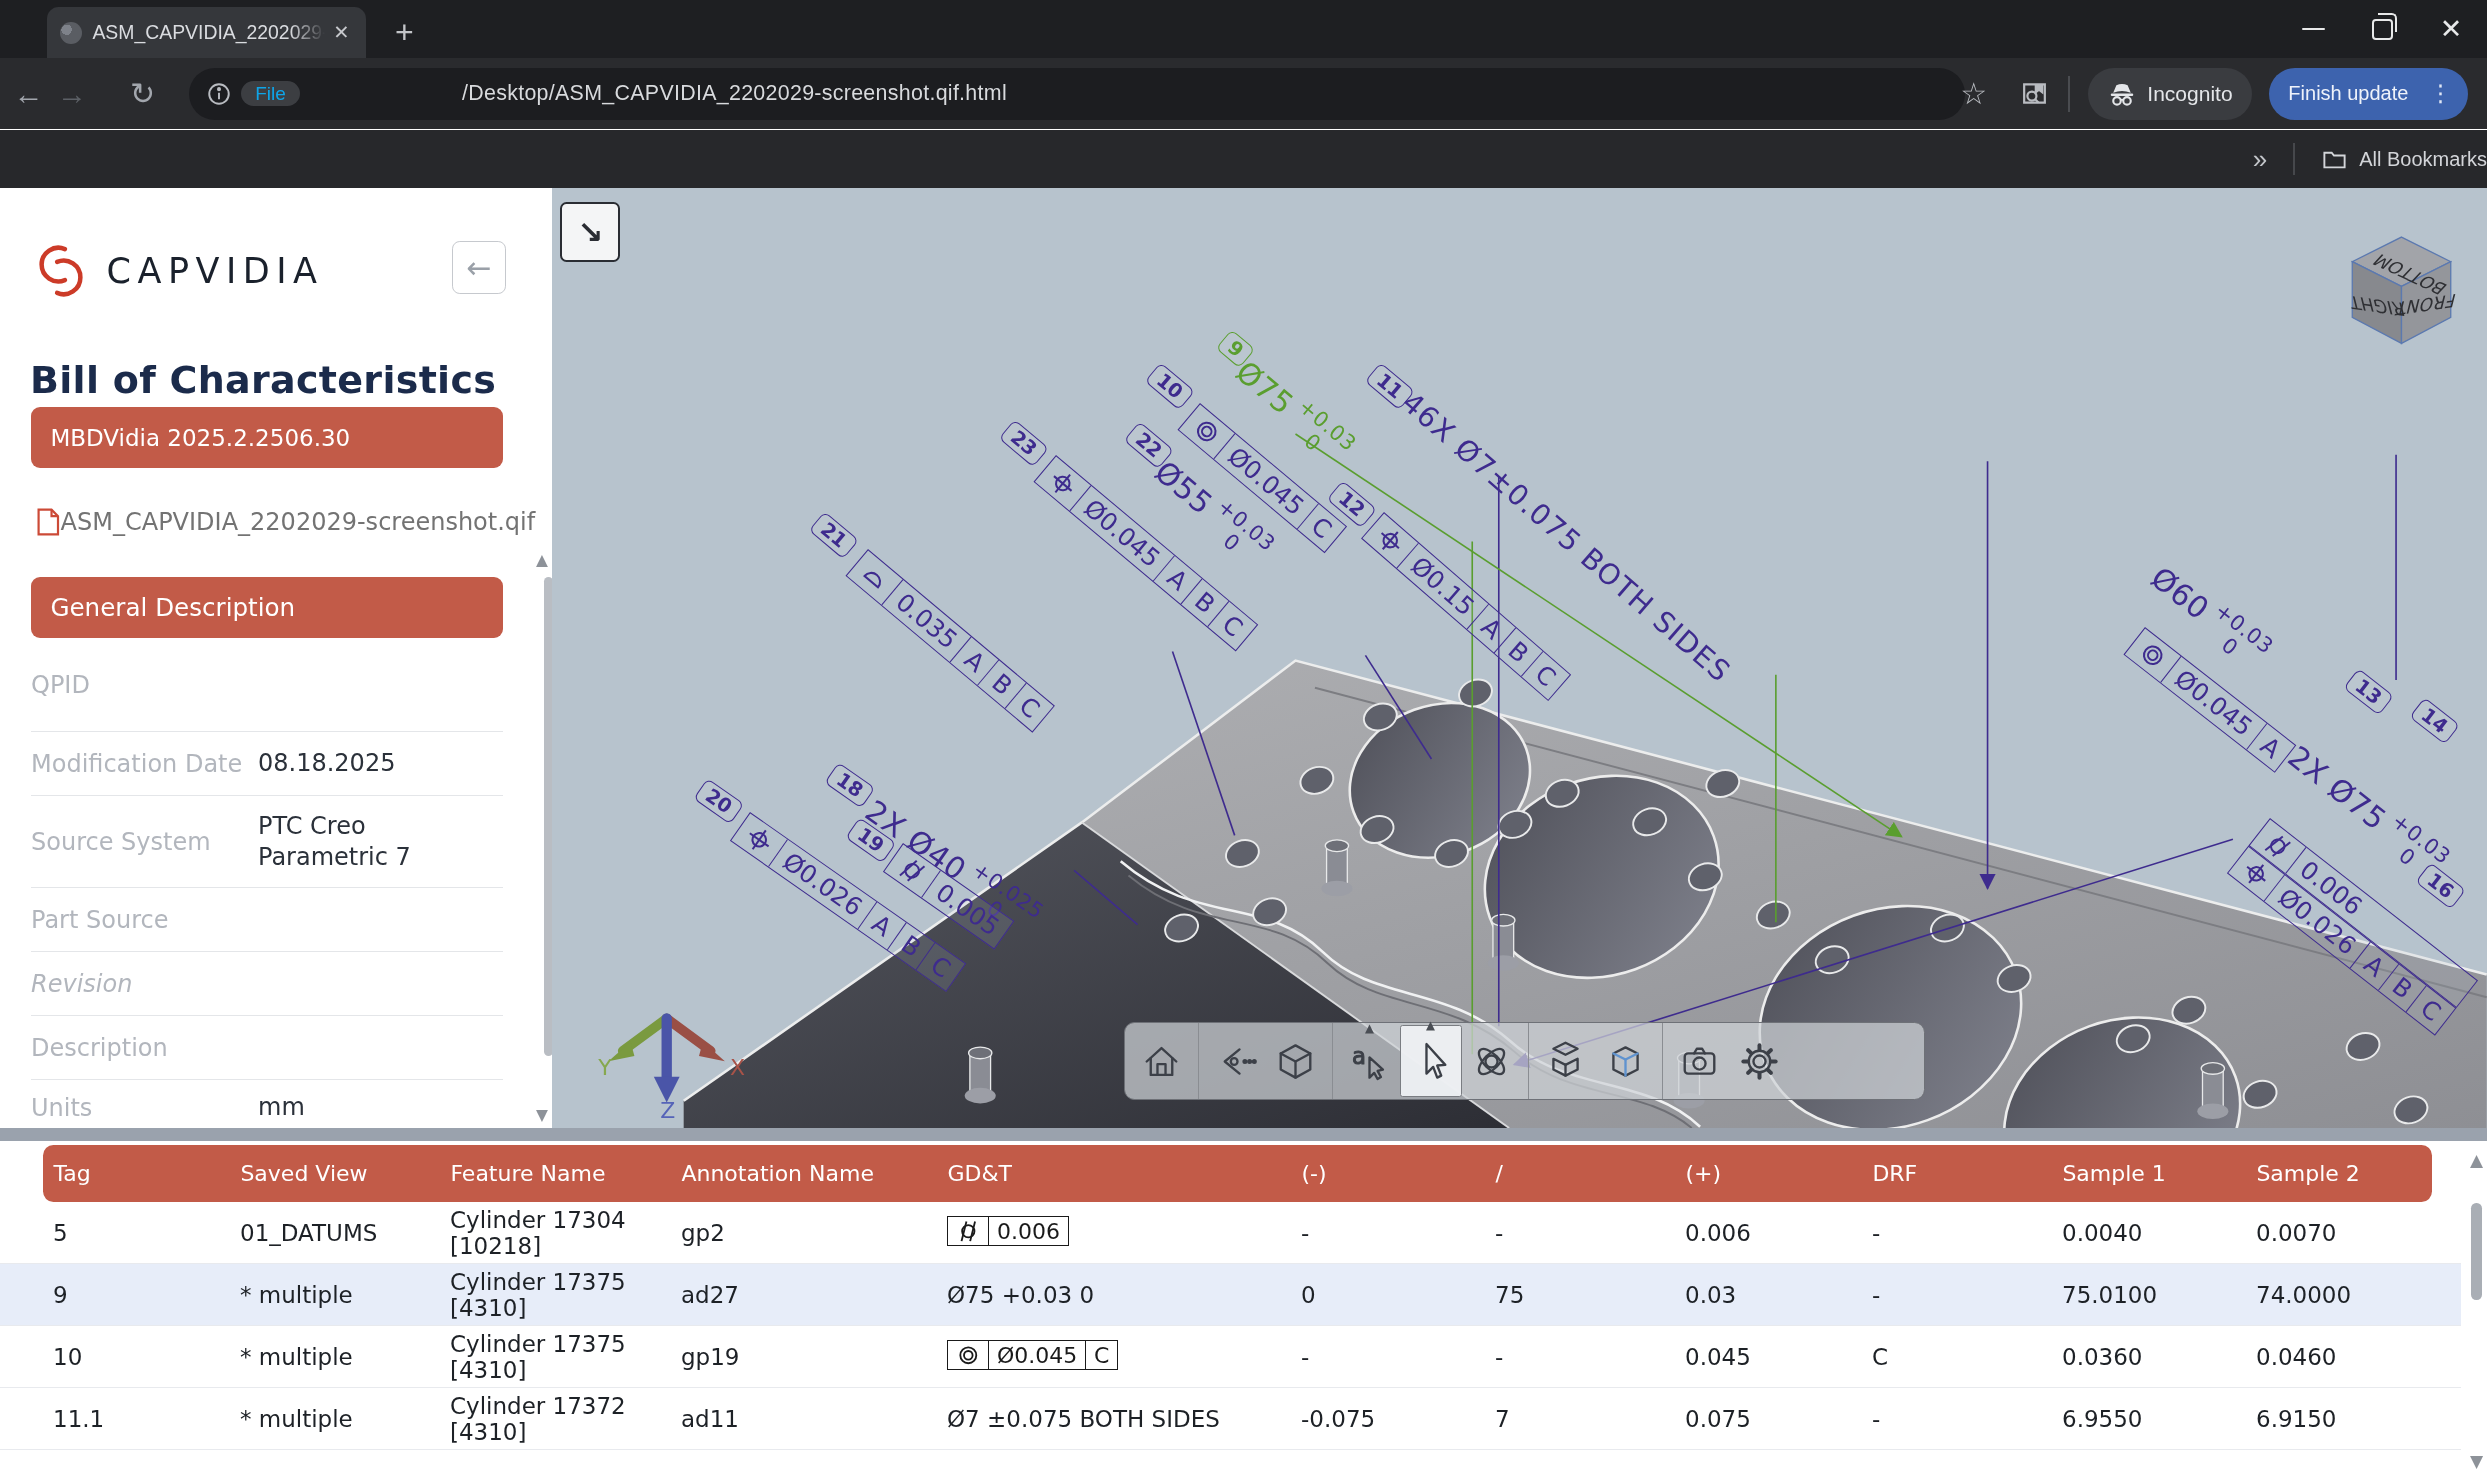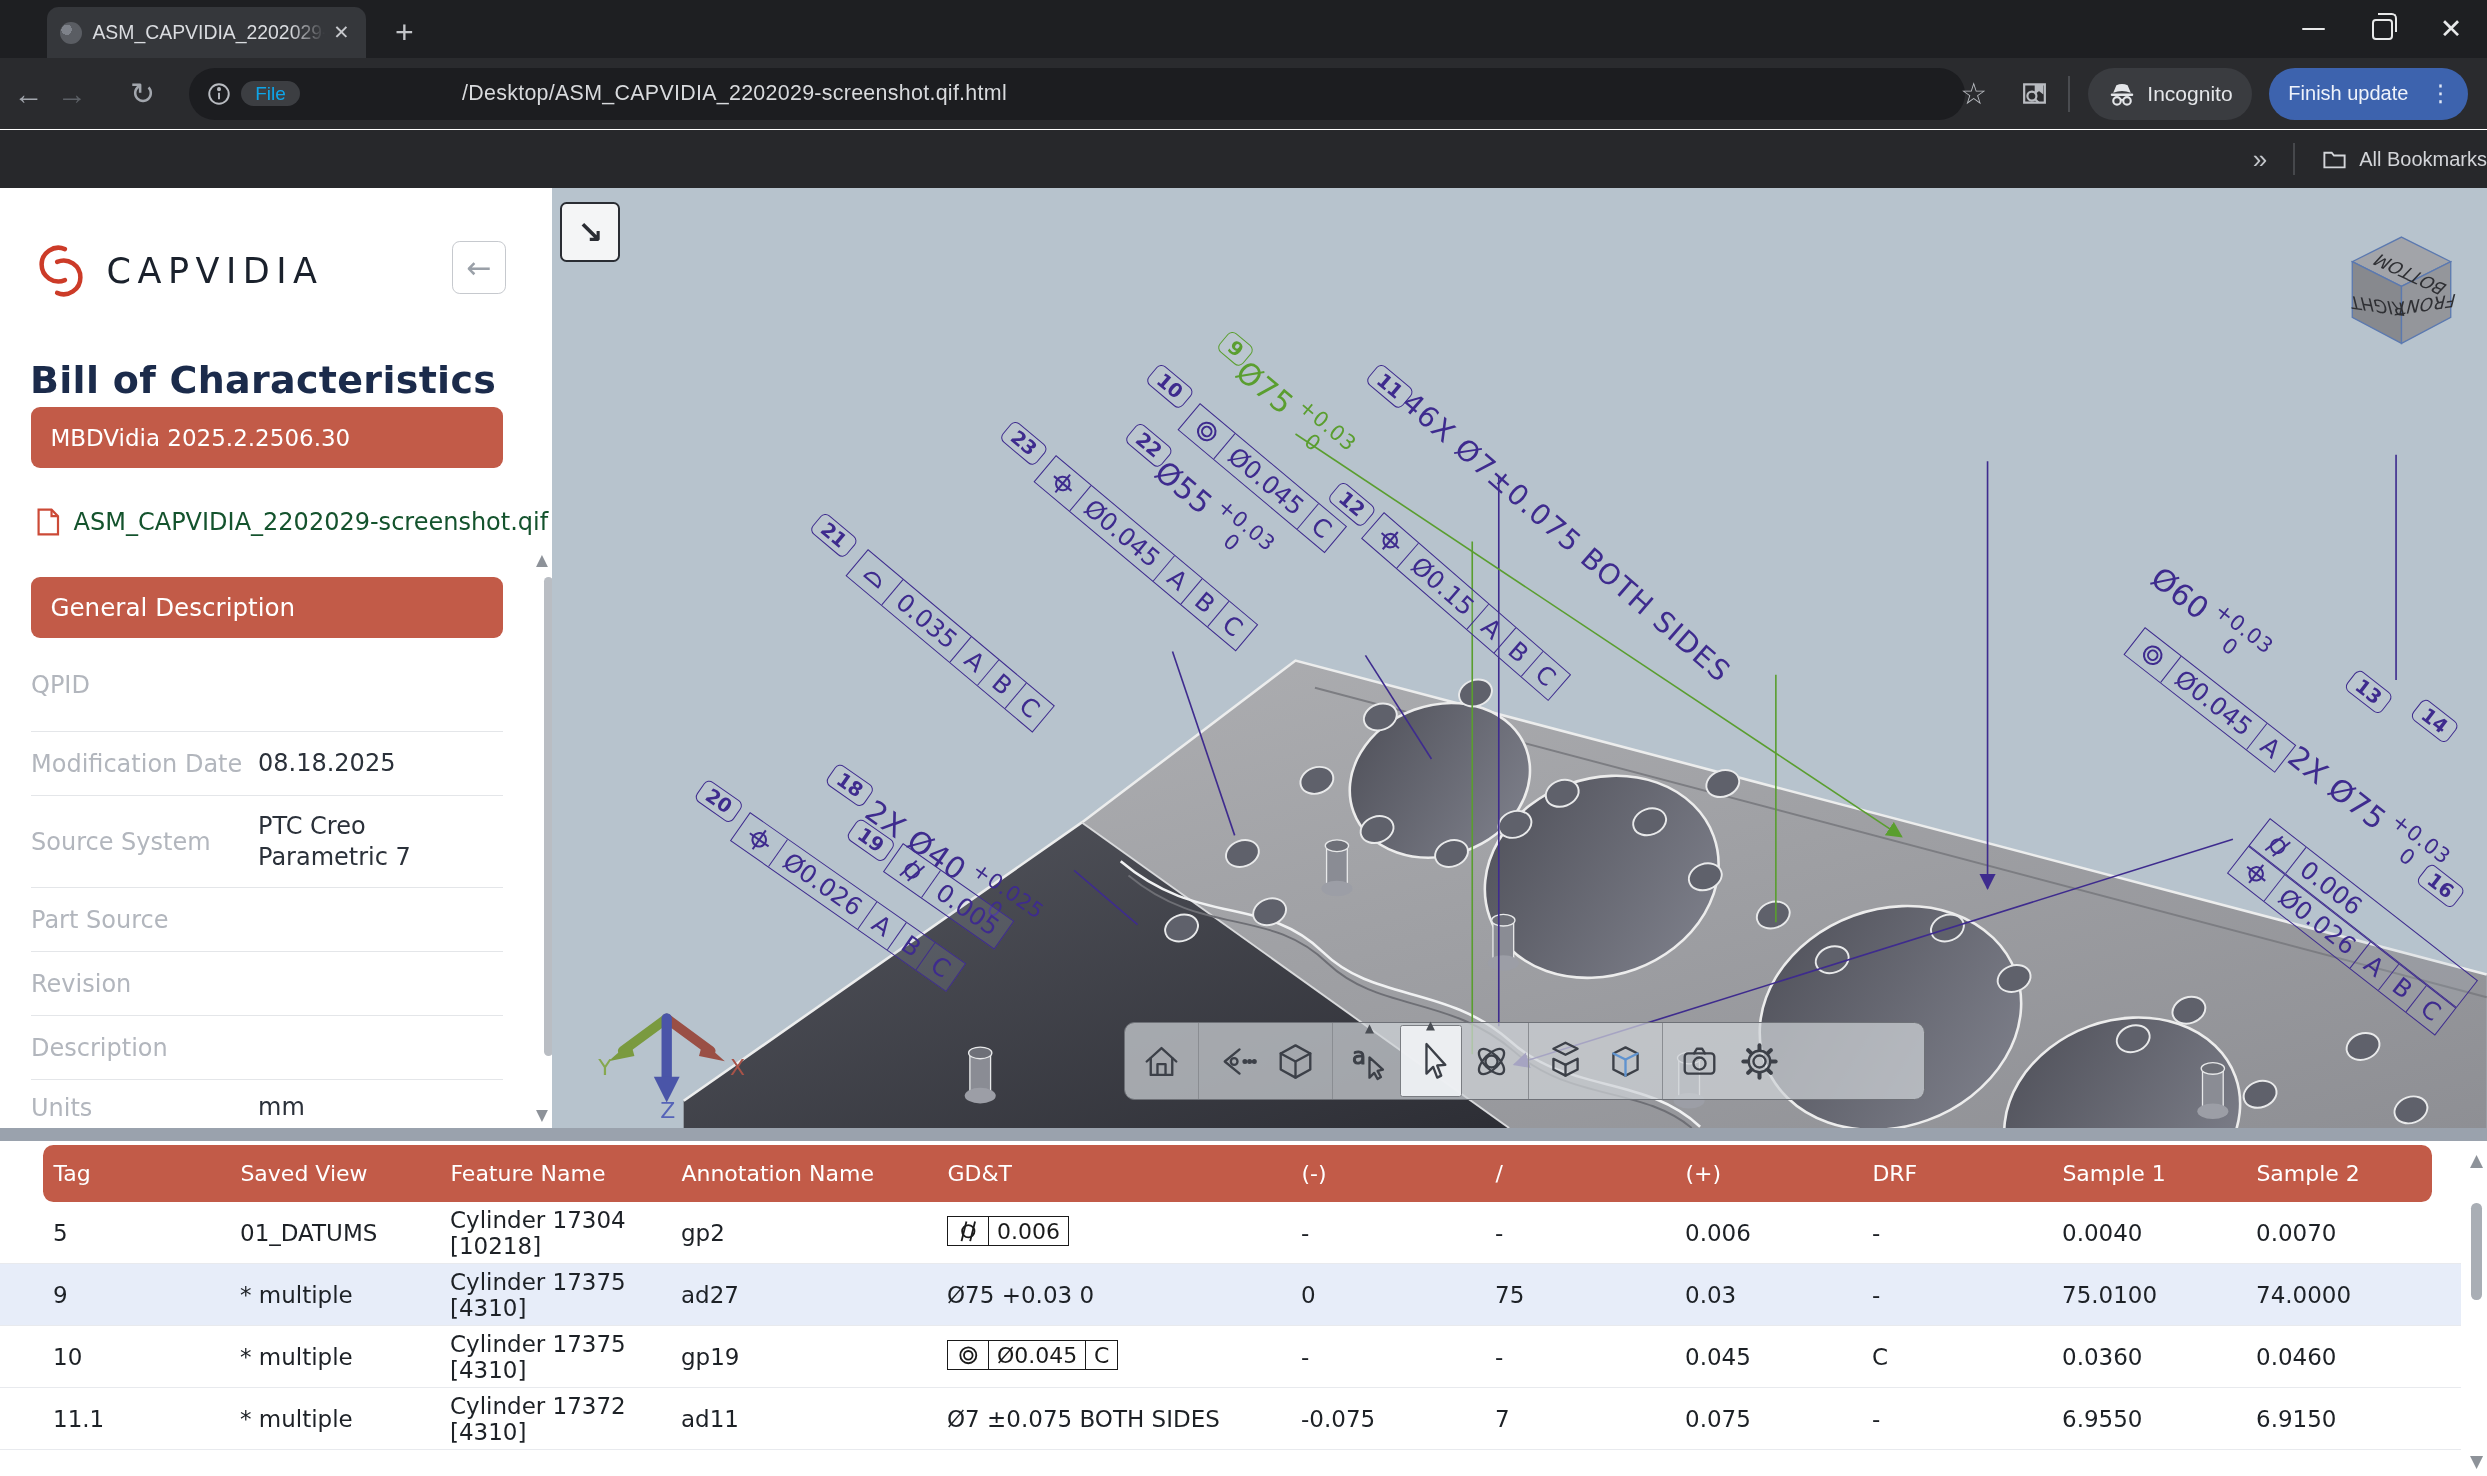--- a/index.html
+++ b/index.html
@@ -51,21 +51,21 @@
   
   #sidebar{position:absolute;left:0;top:188px;width:552px;height:940px;background:#fff;}
   .logo-row{position:absolute;left:31px;top:52px;display:flex;align-items:center;gap:15.5px}
   .logo-text{font-size:35px;letter-spacing:6.5px;color:#1a212c;font-weight:400}
   .collapse-btn{position:absolute;left:452px;top:53px;width:52px;height:51px;border:1.9px solid #c6c9ce;border-radius:7.8px;
         display:flex;align-items:center;justify-content:center;font-size:30px;color:#9aa0a8;background:#fff}
   .boc-title{position:absolute;left:30px;top:170px;font-size:38px;font-weight:600;color:#1b2b4b;letter-spacing:0.3px}
   .badge,.gi-header{position:absolute;left:31px;width:472px;background:#c25b48;border-radius:9px;color:#fff;
         display:flex;align-items:center;box-sizing:border-box;padding-left:19.4px}
   .badge{top:219px;height:61px;font-size:23px}
-  .file-row{position:absolute;left:36px;top:319px;display:flex;align-items:center;gap:13px;font-size:24px;color:#14532d}
+  .file-row{position:absolute;left:36px;top:319px;display:flex;align-items:center;font-size:24px;color:#737373}
   .gi-header{top:389px;height:61px;font-size:24.6px}
   #gi-rows{position:absolute;left:31px;top:450px;width:472px;height:491px;overflow:hidden}
   .gi-row{display:flex;border-bottom:1.3px solid #e4e6e9;align-items:center}
   .gi-label{width:227px;font-size:24px;color:#b2b6bd;flex:none}
   .gi-value{font-size:24px;color:#2b313a;width:233px;line-height:1.28}
   .sb-scroll{position:absolute;left:544px;width:9px;background:#b9bdc3;border-radius:4.5px}
   .sb-arrow{position:absolute;left:536px;color:#8d9299;font-size:15.5px}
 
   
   #viewer{position:absolute;left:552px;top:188px;width:1935px;height:940px;background:#b7c3cd;overflow:hidden}
@@ -214,21 +214,21 @@
         <span class="gi-value">08.18.2025</span>
       </div>
       <div class="gi-row" style="height: 91px;">
         <span class="gi-label">Source System</span>
         <span class="gi-value">PTC Creo Parametric 7</span>
       </div>
       <div class="gi-row" style="height: 63px;">
         <span class="gi-label">Part Source</span>
         <span class="gi-value"></span>
       </div>
-      <div class="gi-row" style="height: 63px;">
+      <div class="gi-row" style="height: 63px; font-style: italic;">
         <span class="gi-label">Revision</span>
         <span class="gi-value"></span>
       </div>
       <div class="gi-row" style="height: 63px;">
         <span class="gi-label">Description</span>
         <span class="gi-value"></span>
       </div>
       <div class="gi-row" style="height: 55px;">
         <span class="gi-label">Units</span>
         <span class="gi-value">mm</span>

